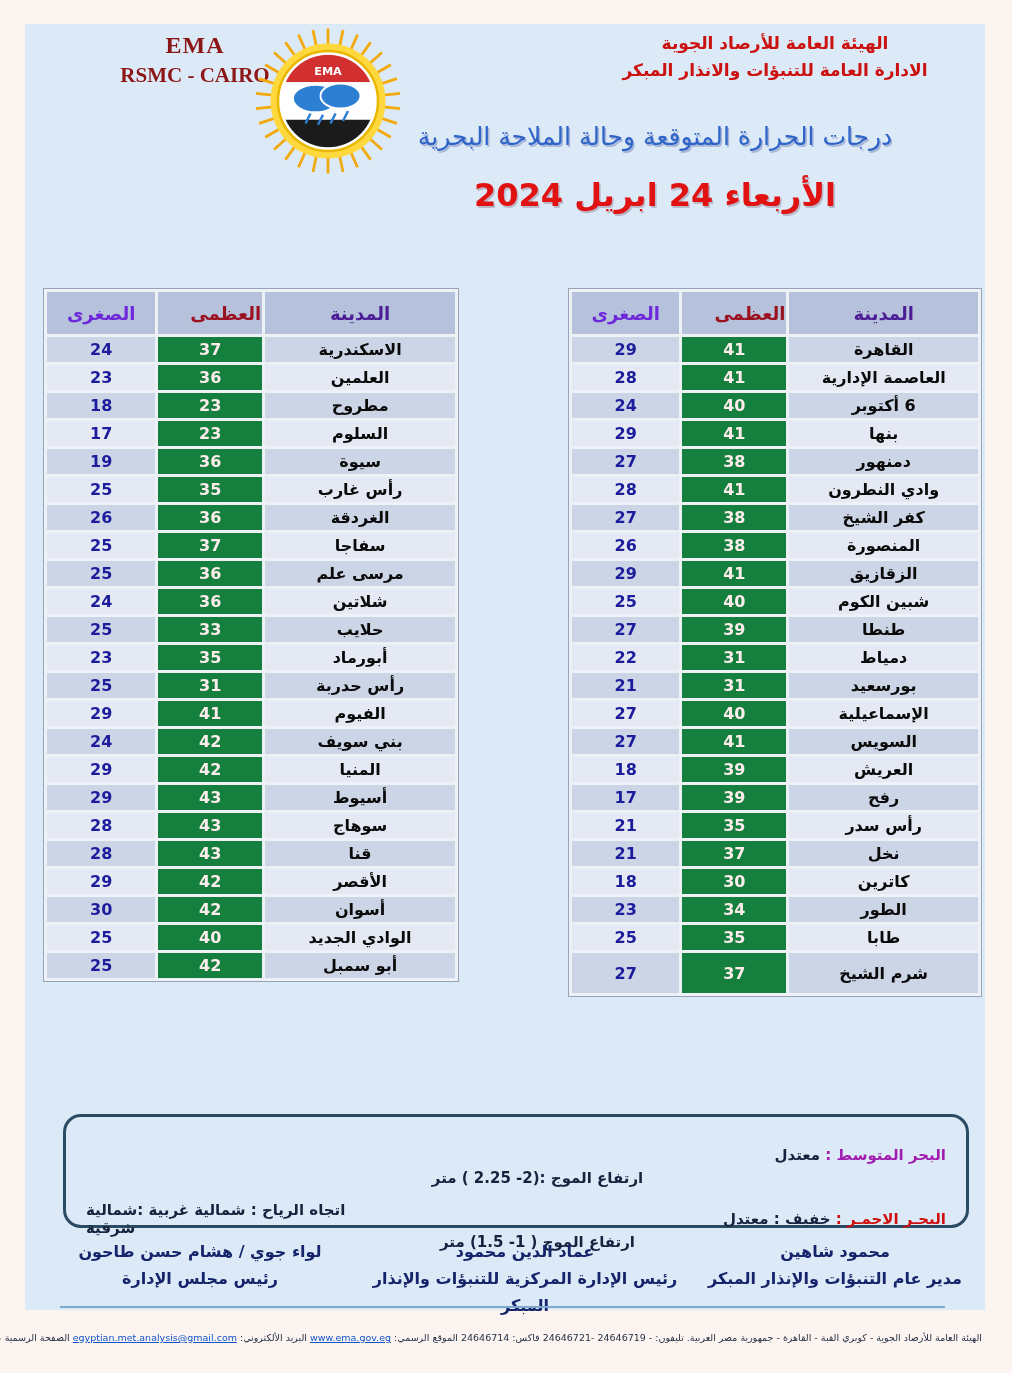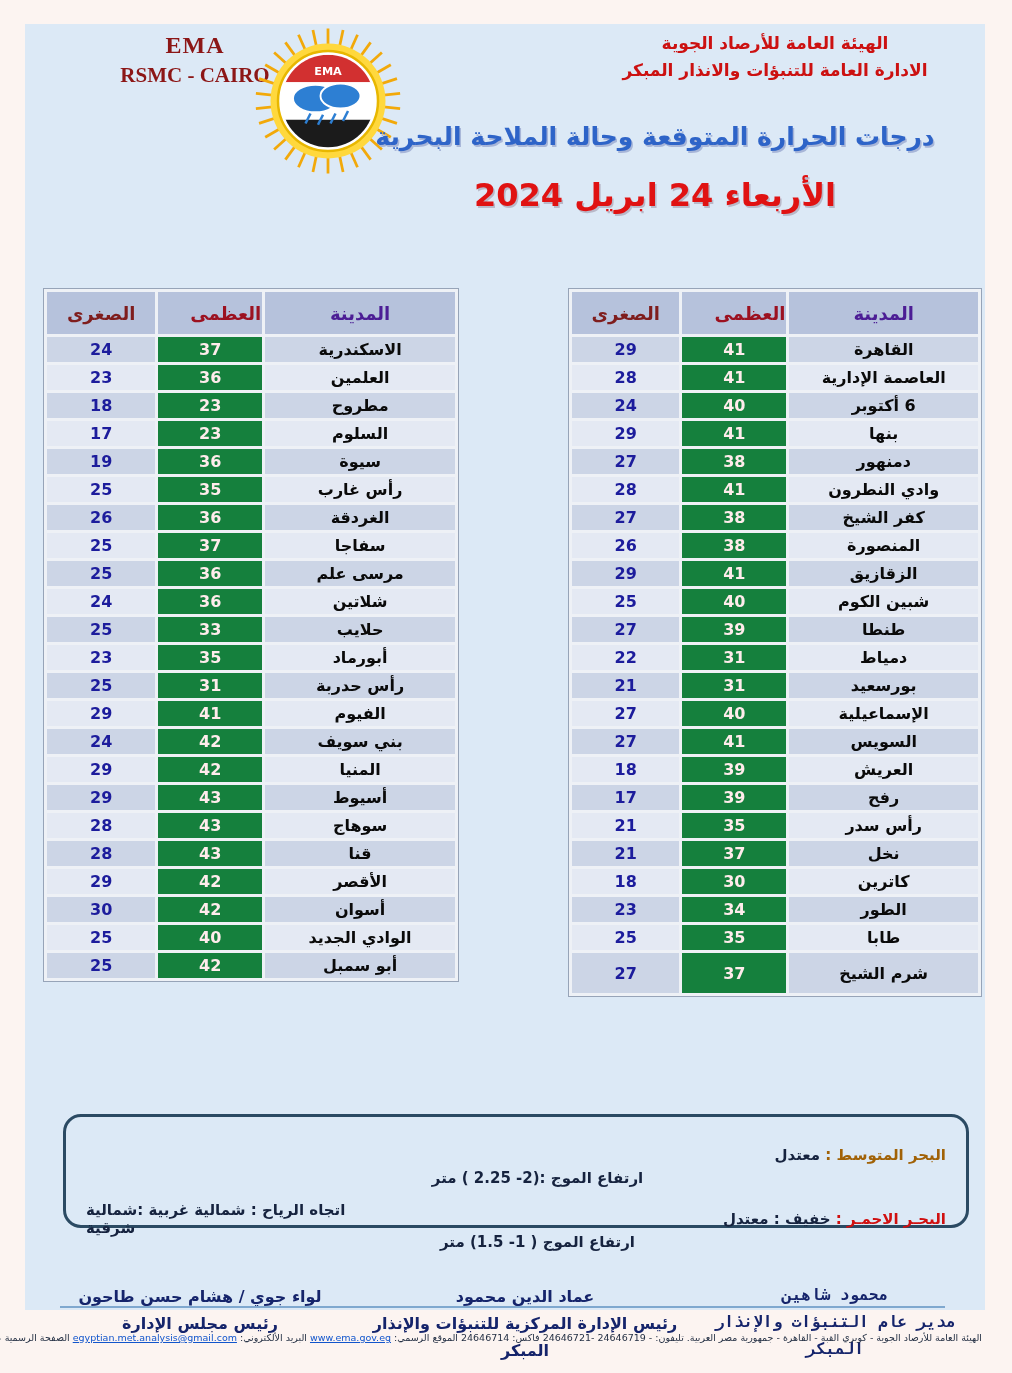--- a/index.html
+++ b/index.html
@@ -19,67 +19,67 @@
   }
   .ema-en .l1{font-size:24px;letter-spacing:1px;}
   .ema-en .l2{font-size:21px;margin-top:4px;}
   .logo{position:absolute;left:228px;top:2px;width:150px;height:150px;}
   .org-ar{
     position:absolute;right:40px;top:6px;width:340px;text-align:center;
     color:#cc1111;font-weight:bold;font-size:17px;line-height:1.6;
   }
   .main-title{
     position:absolute;left:335px;top:98px;width:590px;text-align:center;
-    color:#2e64c8;font-weight:bold;font-size:25px;
+    color:#2e64c8;font-weight:normal;font-size:25px;
     text-shadow:1.5px 1.5px 0 #a8b6d8;
   }
   .main-date{
     position:absolute;left:335px;top:152px;width:590px;text-align:center;
     color:#e01212;font-weight:bold;font-size:32px;
     text-shadow:1.5px 1.5px 0 #b9b9c9;
   }
   
   .tbl-wrap{position:absolute;top:264px;}
   .tbl-wrap.left{left:18px;width:416px;}
   .tbl-wrap.right{left:543px;width:414px;}
   table.temps{
     width:100%;direction:rtl;border-collapse:separate;border-spacing:3px;
     background:#eef1f6;border:1px solid #97a4b8;
   }
   table.temps th{
     background:#b6c2dc;height:40px;font-size:18px;font-weight:bold;text-align:center;
   }
   table.temps th.h-city{color:#4c1d95;width:50%;}
   table.temps th.h-max{color:#9c1120;width:22%;padding-left:32px;}
-  table.temps th.h-min{color:#7f1d1d;width:28%;margin-left:20px;}
+  table.temps th.h-min{color:#6d28d9;width:28%;margin-left:20px;}
   table.temps td{height:25px;text-align:center;font-weight:bold;font-size:16px;padding:0 4px;}
   td.cell-city{color:#0a0a0a;}
   td.cell-max{background:#15803d;color:#ffecec;}
   td.cell-min{color:#1c1c9c;}
   table.temps tbody tr:nth-child(odd) .cell-city,
   table.temps tbody tr:nth-child(odd) .cell-min{background:#ccd5e6;}
   table.temps tbody tr:nth-child(even) .cell-city,
   table.temps tbody tr:nth-child(even) .cell-min{background:#e4e9f3;}
   .tbl-wrap.right table.temps tbody tr:last-child td{height:40px;}
   
   .marine{
     position:absolute;left:38px;top:1090px;width:860px;height:96px;
     border:3px solid #2b4a63;border-radius:18px;background:#dce9f6;
     direction:rtl;display:flex;flex-direction:column;justify-content:space-around;
     padding:6px 20px;
   }
   .marine .row{display:flex;direction:rtl;align-items:center;font-weight:bold;font-size:15px;color:#16233f;}
   .marine .sea{width:31%;text-align:right;}
   .marine .wave{width:33%;text-align:center;margin-top:46px;}
   .marine .wind{width:36%;text-align:left;}
-  .sea-label-blue{color:#a16207;}
+  .sea-label-blue{color:#a21caf;}
   .sea-label-red{color:#d01010;}
   
-  .sig{position:absolute;top:1259px;text-align:center;color:#15246b;font-weight:bold;font-size:16px;line-height:1.7;direction:rtl;}
-  .sig.pos-right{left:660px;width:300px;font-family:Liberation Mono, monospace;}
+  .sig{position:absolute;top:1214px;text-align:center;color:#15246b;font-weight:bold;font-size:16px;line-height:1.7;direction:rtl;}
+  .sig.pos-right{left:660px;width:300px;}
   .sig.pos-middle{left:330px;width:340px;}
   .sig.pos-left{left:30px;width:290px;}
   .rule{position:absolute;left:35px;top:1282px;width:885px;height:2px;background:#7fa8cf;}
   
   .tiny-footer{
     position:absolute;left:30px;top:1332px;width:952px;text-align:center;
     font-size:9.5px;color:#243044;direction:rtl;white-space:nowrap;
   }
   .tiny-footer a{color:#1155cc;text-decoration:underline;margin-top:8px;}
 </style>

